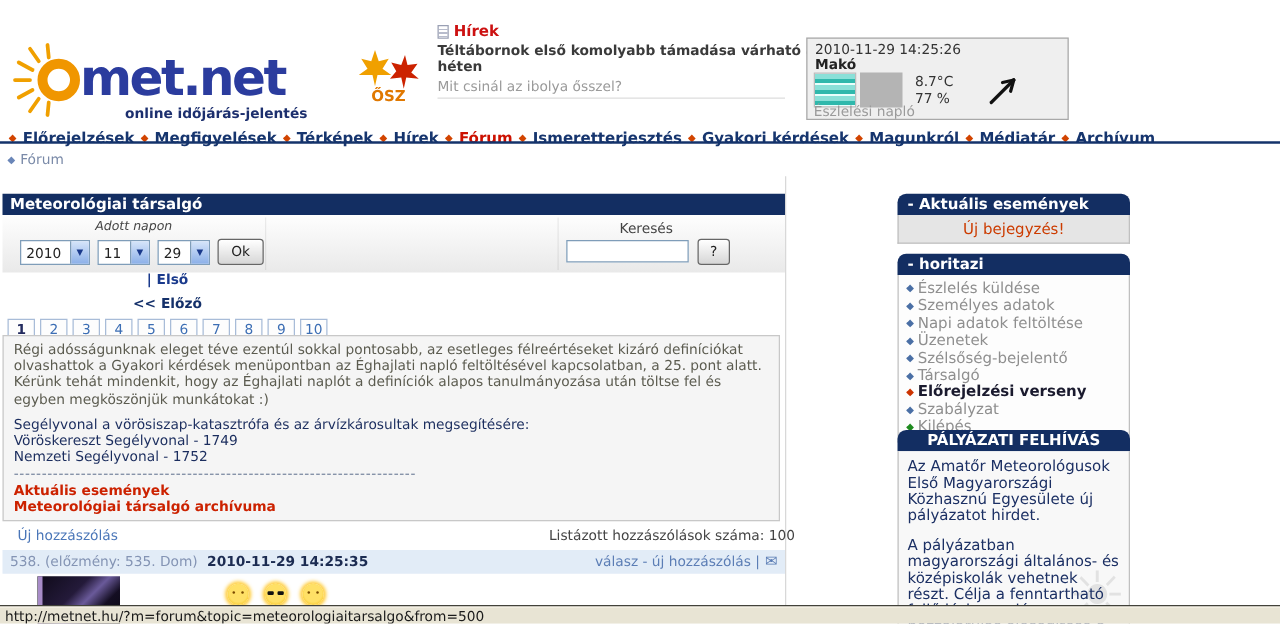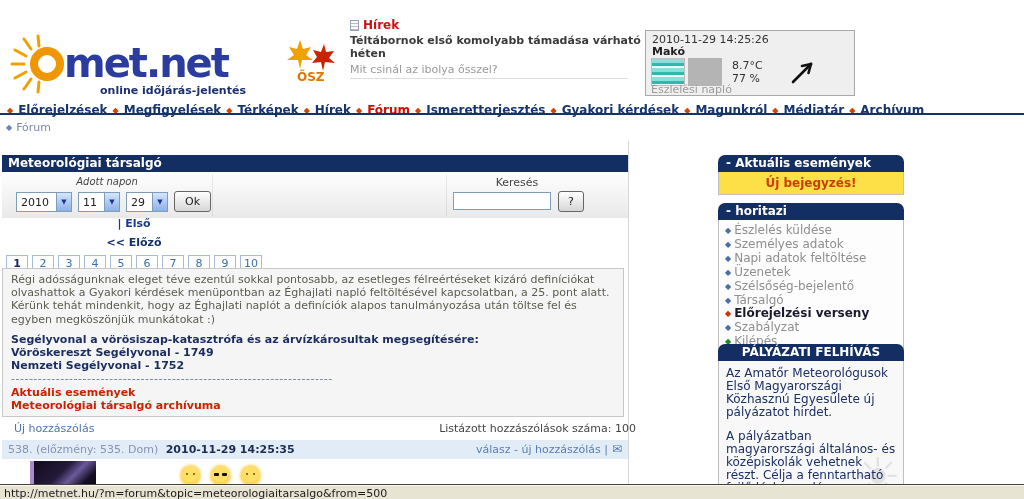--- a/index.html
+++ b/index.html
@@ -81,21 +81,21 @@
     border:1px solid #a8bcd8; background:#fdfdfd; color:#3c6eb4; cursor:pointer; }
   .pg-box.current { color:#222a5e; font-weight:bold; }
   .pg-ellipsis { color:#888; }
   .pg-next { font-weight:bold; color:#2a4a9c; cursor:pointer; }
   .pg-last { font-weight:bold; color:#14306a; border:1px solid #888; background:#fdfdfd;
     padding:1px 6px; cursor:pointer; }
 
   .notice { position:absolute; left:0; top:113px; width:622px; border:1px solid #c8c8c8;
     background:#f5f5f5; padding:4px 8px; font-size:11px; line-height:13.2px; color:#5b5b4f; }
   .notice .para { margin-bottom:7px; }
-  .notice .bold-navy { font-weight:bold; color:#1b2d5e; }
+  .notice .bold-navy { font-weight:normal; color:#1b2d5e; }
   .notice .dashes { color:#6a7a96; letter-spacing:0.5px; overflow:hidden; white-space:nowrap; }
   .red-link { font-weight:bold; color:#cc2200; cursor:pointer; }
 
   .list-row { position:absolute; left:12px; top:267px; width:622px; font-size:11px; }
   .new-post-link { color:#4a76b8; cursor:pointer; }
   .count-text { float:right; color:#444; }
 
   .post-head { position:absolute; left:0; top:285px; width:626px; height:19px; background:#e2ecf7;
     font-size:11px; line-height:19px; padding:0 6px; }
   .post-meta { color:#8494b4; }
@@ -116,21 +116,21 @@
   .smiley.shades::before,.smiley.shades::after { width:5px; height:3px; background:#111; border-radius:1px; }
   .smiley.shades::before { left:2px; } .smiley.shades::after { right:2px; }
 
   
   .sb-box { position:absolute; left:718px; width:186px; }
   .sb-head { height:17px; background:#132e62; border-radius:7px 7px 0 0; color:#fff;
     font-size:12px; font-weight:bold; line-height:16px; padding-left:8px; }
   .sb-head.center { text-align:center; padding-left:0; }
   .sb-body { border:1px solid #c0c0c0; border-top:none; background:#fdfdfd; }
   .box-events { top:155px; }
-  .box-events .sb-body { background:#fde047; text-align:center; font-size:12px; font-weight:bold;
+  .box-events .sb-body { background:#e5e5e5; text-align:center; font-size:12px; font-weight:normal;
     color:#cc3c00; padding:4px 0; cursor:pointer; }
   .box-user { top:203px; }
   .box-user .sb-body { padding:4px 2px 4px 6px; }
   .sb-item { font-size:12px; line-height:12.9px; color:#8f8f8f; cursor:pointer; white-space:nowrap; }
   .sb-item .dmd::before { content:"◆"; font-size:8px; margin-right:3px; vertical-align:1px; }
   .sb-item .dmd.blue::before { color:#4a6fa5; }
   .sb-item .dmd.orange::before { color:#cc3300; }
   .sb-item .dmd.green::before { color:#1e8a1e; }
   .sb-item.emph { font-weight:bold; color:#1a1a2e; }
   .box-contest { top:344px; }

